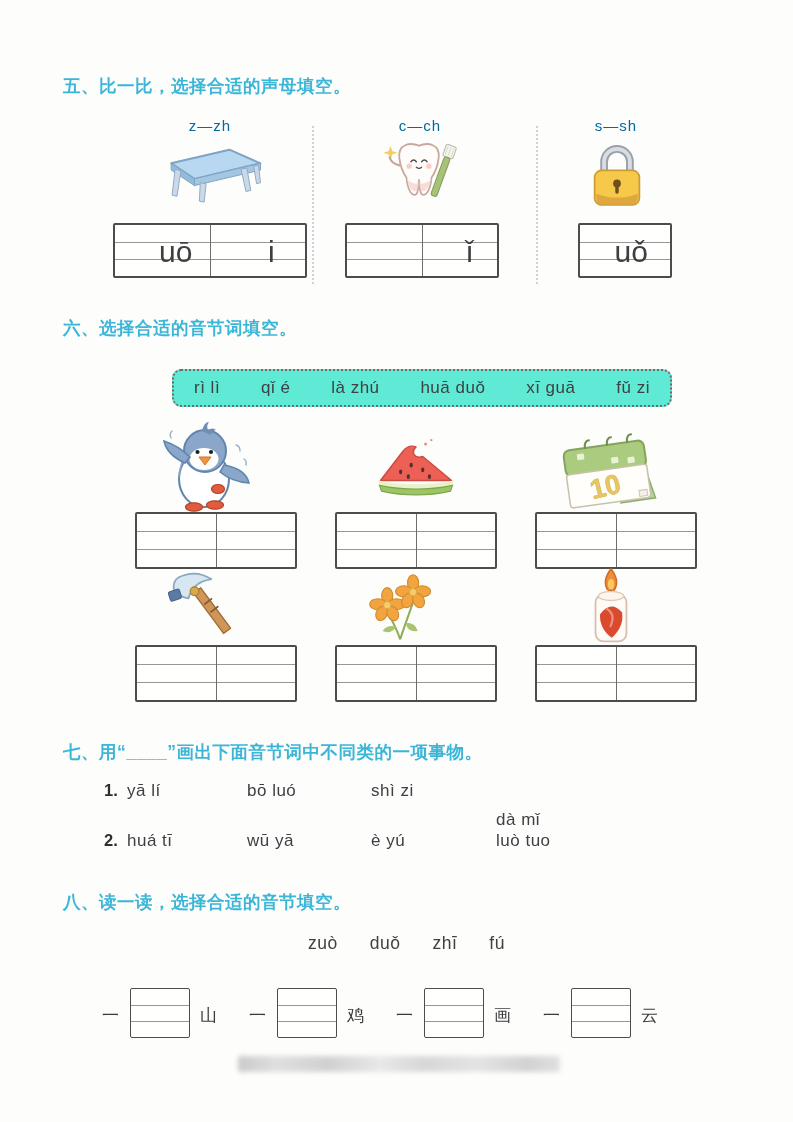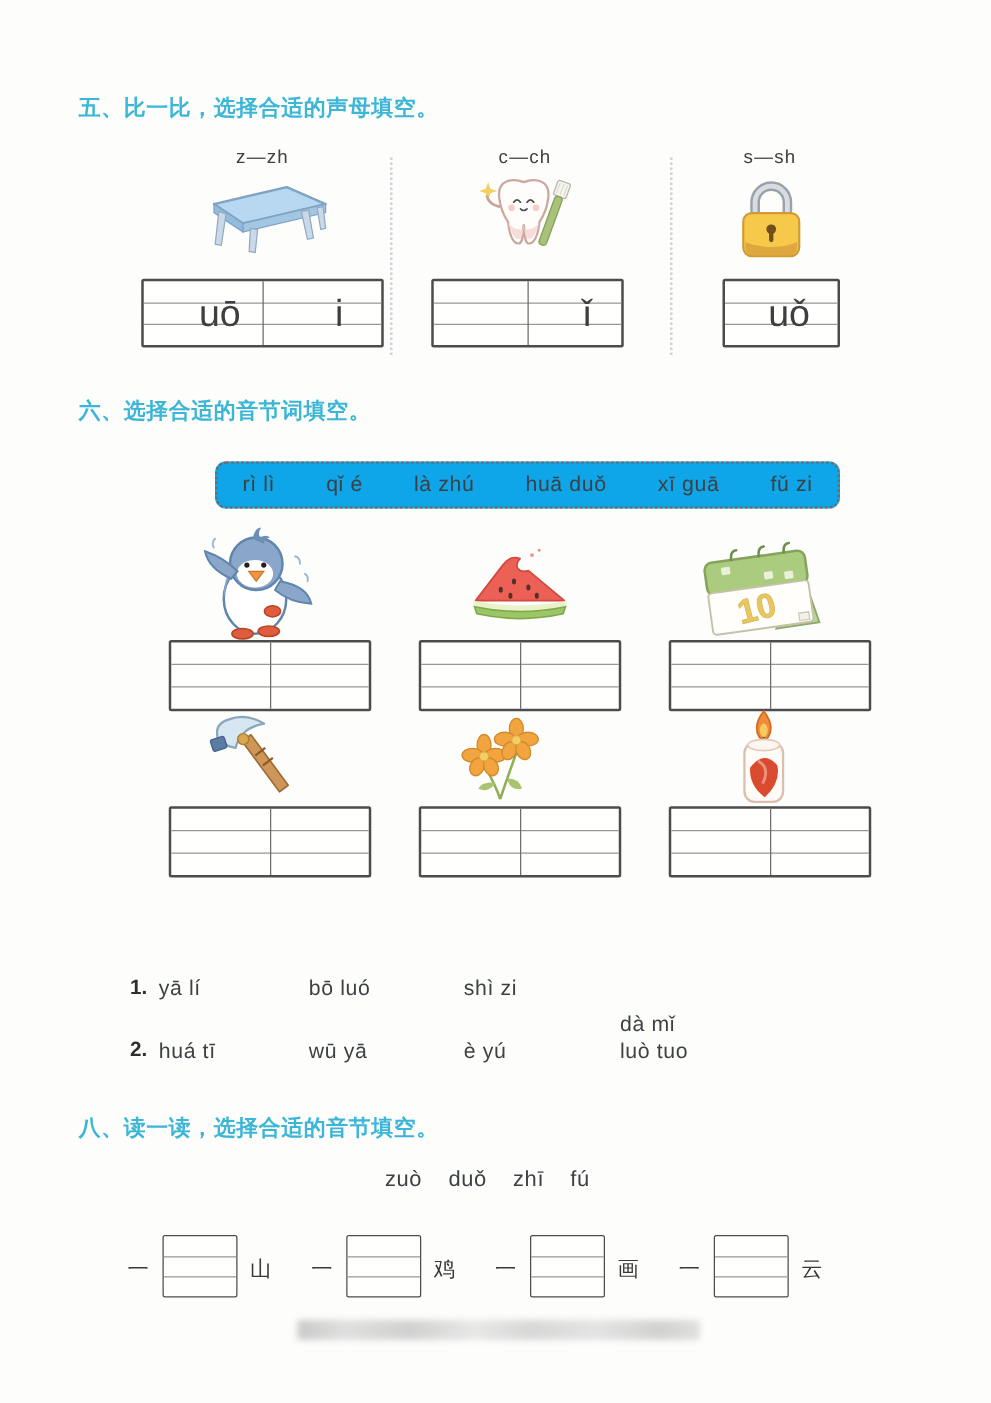--- a/index.html
+++ b/index.html
@@ -8,21 +8,21 @@
     background:#fdfdfc;
     font-family:"Liberation Sans","DejaVu Sans",sans-serif;
     color:#3e4144;
   }
   .page{position:absolute;inset:0;border-radius:11px;}
   .sec-title{
     position:absolute;font-size:17.5px;font-weight:700;color:#3cb6d7;
     letter-spacing:.5px;white-space:nowrap;
   }
   .choice-label{
-    position:absolute;width:120px;text-align:center;font-size:15px;color:#404040;
+    position:absolute;width:120px;text-align:center;font-size:15px;color:#0369a1;
     letter-spacing:1px;white-space:nowrap;
   }
   .illus{position:absolute;}
   .illus svg{width:100%;height:100%;display:block;}
   .vdiv{position:absolute;width:0;border-left:2px dotted #ccd3d9;}
   
   .fourline{position:absolute;border:2px solid #4c4c4c;border-radius:2px;background:#fffffe;box-sizing:border-box;}
   .fourline .hl{position:absolute;left:0;right:0;height:0;border-top:1px solid #979797;}
   .fourline .hl.l1{top:33%;}
   .fourline .hl.l2{top:66%;}
@@ -33,27 +33,27 @@
   }
   .ptext.cell-l{left:0;width:50%;}
   .ptext.cell-r{left:50%;width:50%;}
   .ptext.full{left:0;width:100%;}
   .ptext.shift-r{justify-content:flex-end;padding-right:16%;}
   .ptext.shift-s{padding-left:14%;}
   
   .word-bank{
     position:absolute;border:2px dotted #6b6b6b;border-radius:9px;
     display:flex;align-items:center;justify-content:space-between;
-    padding:0 20px;box-sizing:border-box;background:#0ea5e9;
+    padding:0 20px;box-sizing:border-box;background:#5eead4;
   }
   .word-bank span{font-size:17px;color:#3e4144;letter-spacing:.5px;white-space:nowrap;}
   .pinyin-word{position:absolute;font-size:17px;color:#3e4144;letter-spacing:.5px;white-space:nowrap;}
   .row-num{position:absolute;font-size:16.5px;font-weight:700;color:#2e2e2e;}
   .cjk{position:absolute;font-size:17px;color:#3a3a3a;}
-  .opt-row{position:absolute;display:flex;gap:21px;}
+  .opt-row{position:absolute;display:flex;gap:32px;}
   .opt-row span{font-size:17.5px;color:#3e4144;letter-spacing:.5px;}
   .wm{
     position:absolute;border-radius:2px;opacity:.8;filter:blur(2.5px);
     background:linear-gradient(90deg,#bdbdbd 0%,#d8d8d8 12%,#c6c6c6 28%,#e3e3e3 44%,#cecece 58%,#dedede 74%,#c7c7c7 90%,#d9d9d9 100%);
   }
 </style>
 </head>
 <body>
 
 <div class="page">
@@ -258,20 +258,21 @@
     <span class="hl l1"></span>
       <span class="hl l2"></span>
       <span class="vd"></span>
   </div>
   <div class="fourline" style="left:535px;top:645px;width:162px;height:57px;">
     <span class="hl l1"></span>
       <span class="hl l2"></span>
       <span class="vd"></span>
   </div>
 
+  <div class="sec-title" style="left:63px;top:740px;">七、用“____”画出下面音节词中不同类的一项事物。</div>
 
   <span class="row-num" style="left:104px;top:781px;">1.</span>
   <span class="pinyin-word" style="left:127px;top:781px;">yā lí</span>
   <span class="pinyin-word" style="left:247px;top:781px;">bō luó</span>
   <span class="pinyin-word" style="left:371px;top:781px;">shì zi</span>
   <span class="pinyin-word" style="left:496px;top:781px;margin-top:29px;">dà mǐ</span>
 
   <span class="row-num" style="left:104px;top:831px;">2.</span>
   <span class="pinyin-word" style="left:127px;top:831px;">huá tī</span>
   <span class="pinyin-word" style="left:247px;top:831px;">wū yā</span>

